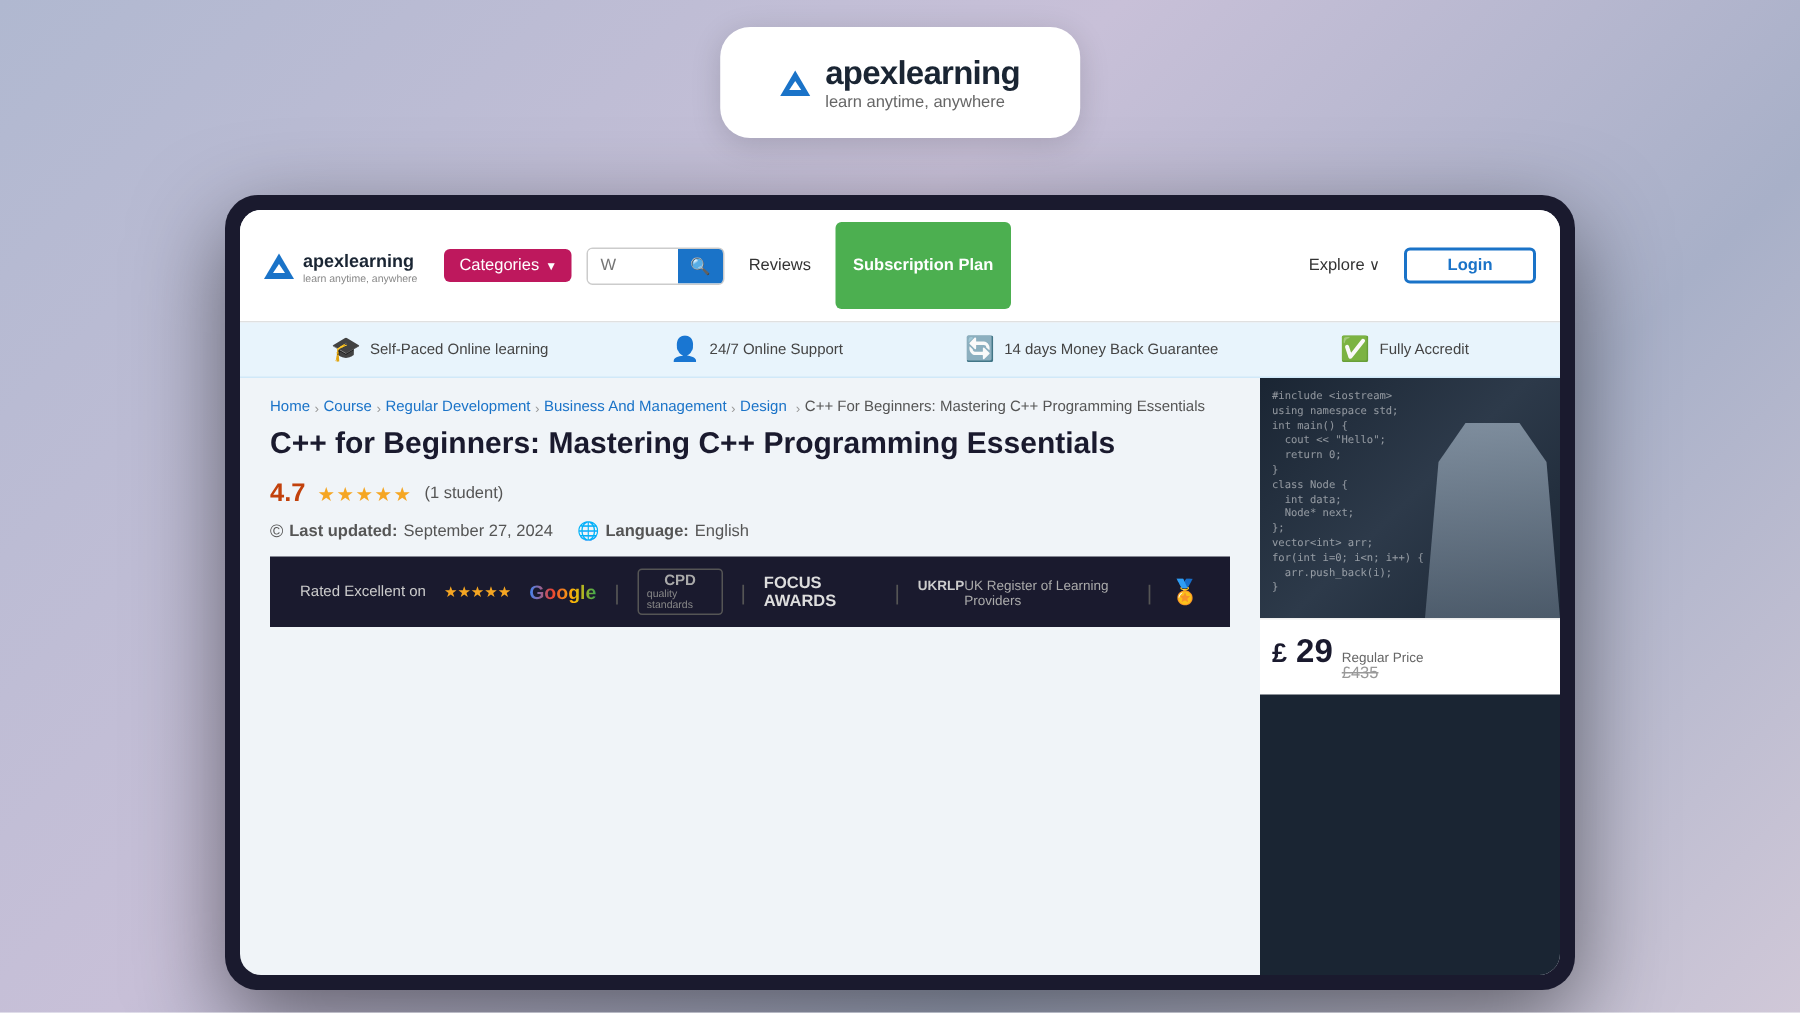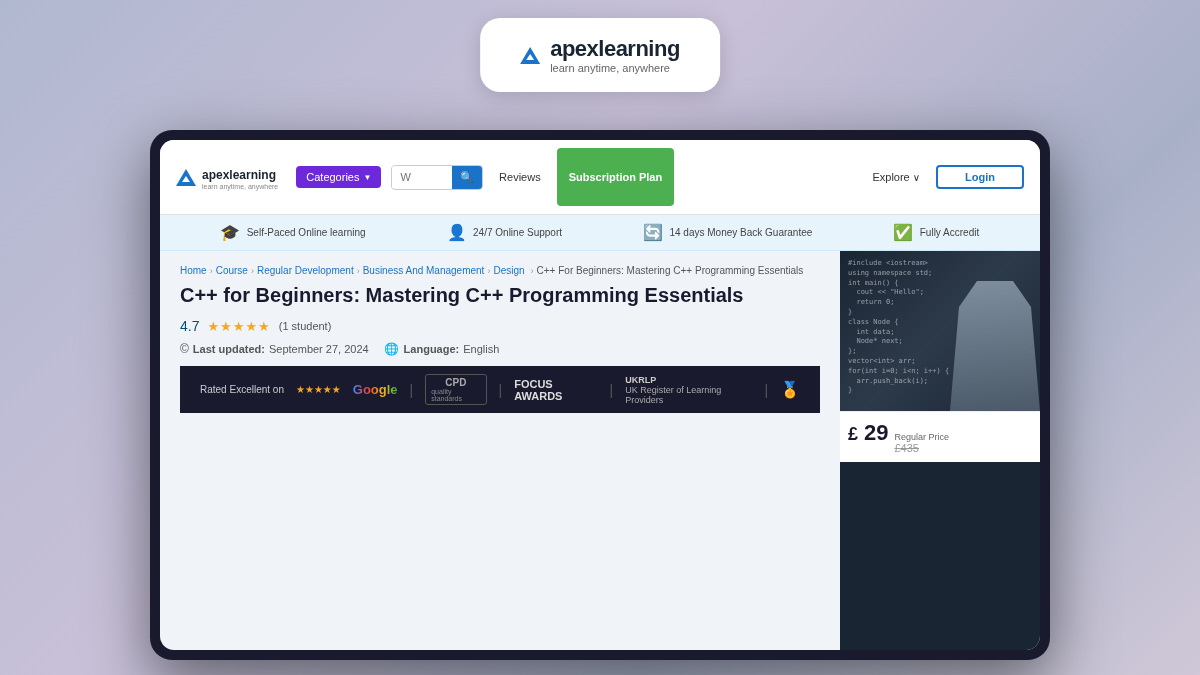--- a/index.html
+++ b/index.html
@@ -108,21 +108,21 @@
       font-weight: bold;
       color: #1a2533;
     }
     .nav-logo-text .sub {
       font-size: 7px;
       color: #888;
       display: block;
     }
 
     .categories-btn {
-      background: #6d28d9;
+      background: #be185d;
       color: white;
       border: none;
       padding: 5px 10px;
       border-radius: 4px;
       font-size: 11px;
       cursor: pointer;
       display: flex;
       align-items: center;
       gap: 4px;
     }
@@ -290,23 +290,23 @@
     }
 
     
     .rating-row {
       display: flex;
       align-items: center;
       gap: 8px;
       margin-bottom: 8px;
     }
     .rating-score {
-      font-size: 14px;
-      font-weight: normal;
-      color: #0c4a6e;
+      font-size: 17px;
+      font-weight: bold;
+      color: #c2410c;
     }
     .stars {
       color: #f5a623;
       font-size: 13px;
       letter-spacing: 1px;
     }
     .rating-count {
       font-size: 11px;
       color: #555;
     }
@@ -365,21 +365,21 @@
     .cpd-sub { font-size: 7px; color: #888; }
     .focus-awards {
       font-size: 11px;
       font-weight: bold;
       color: #ddd;
     }
     .ukrlp {
       font-size: 9px;
       color: #aaa;
       display: flex;
-      flex-direction: column;
+      flex-direction: row;
     }
     .ukrlp-main { font-weight: bold; color: #ccc; }
 
     
     .price-section {
       padding: 8px;
       background: white;
       border-top: 1px solid #eee;
     }
     .price-row {

